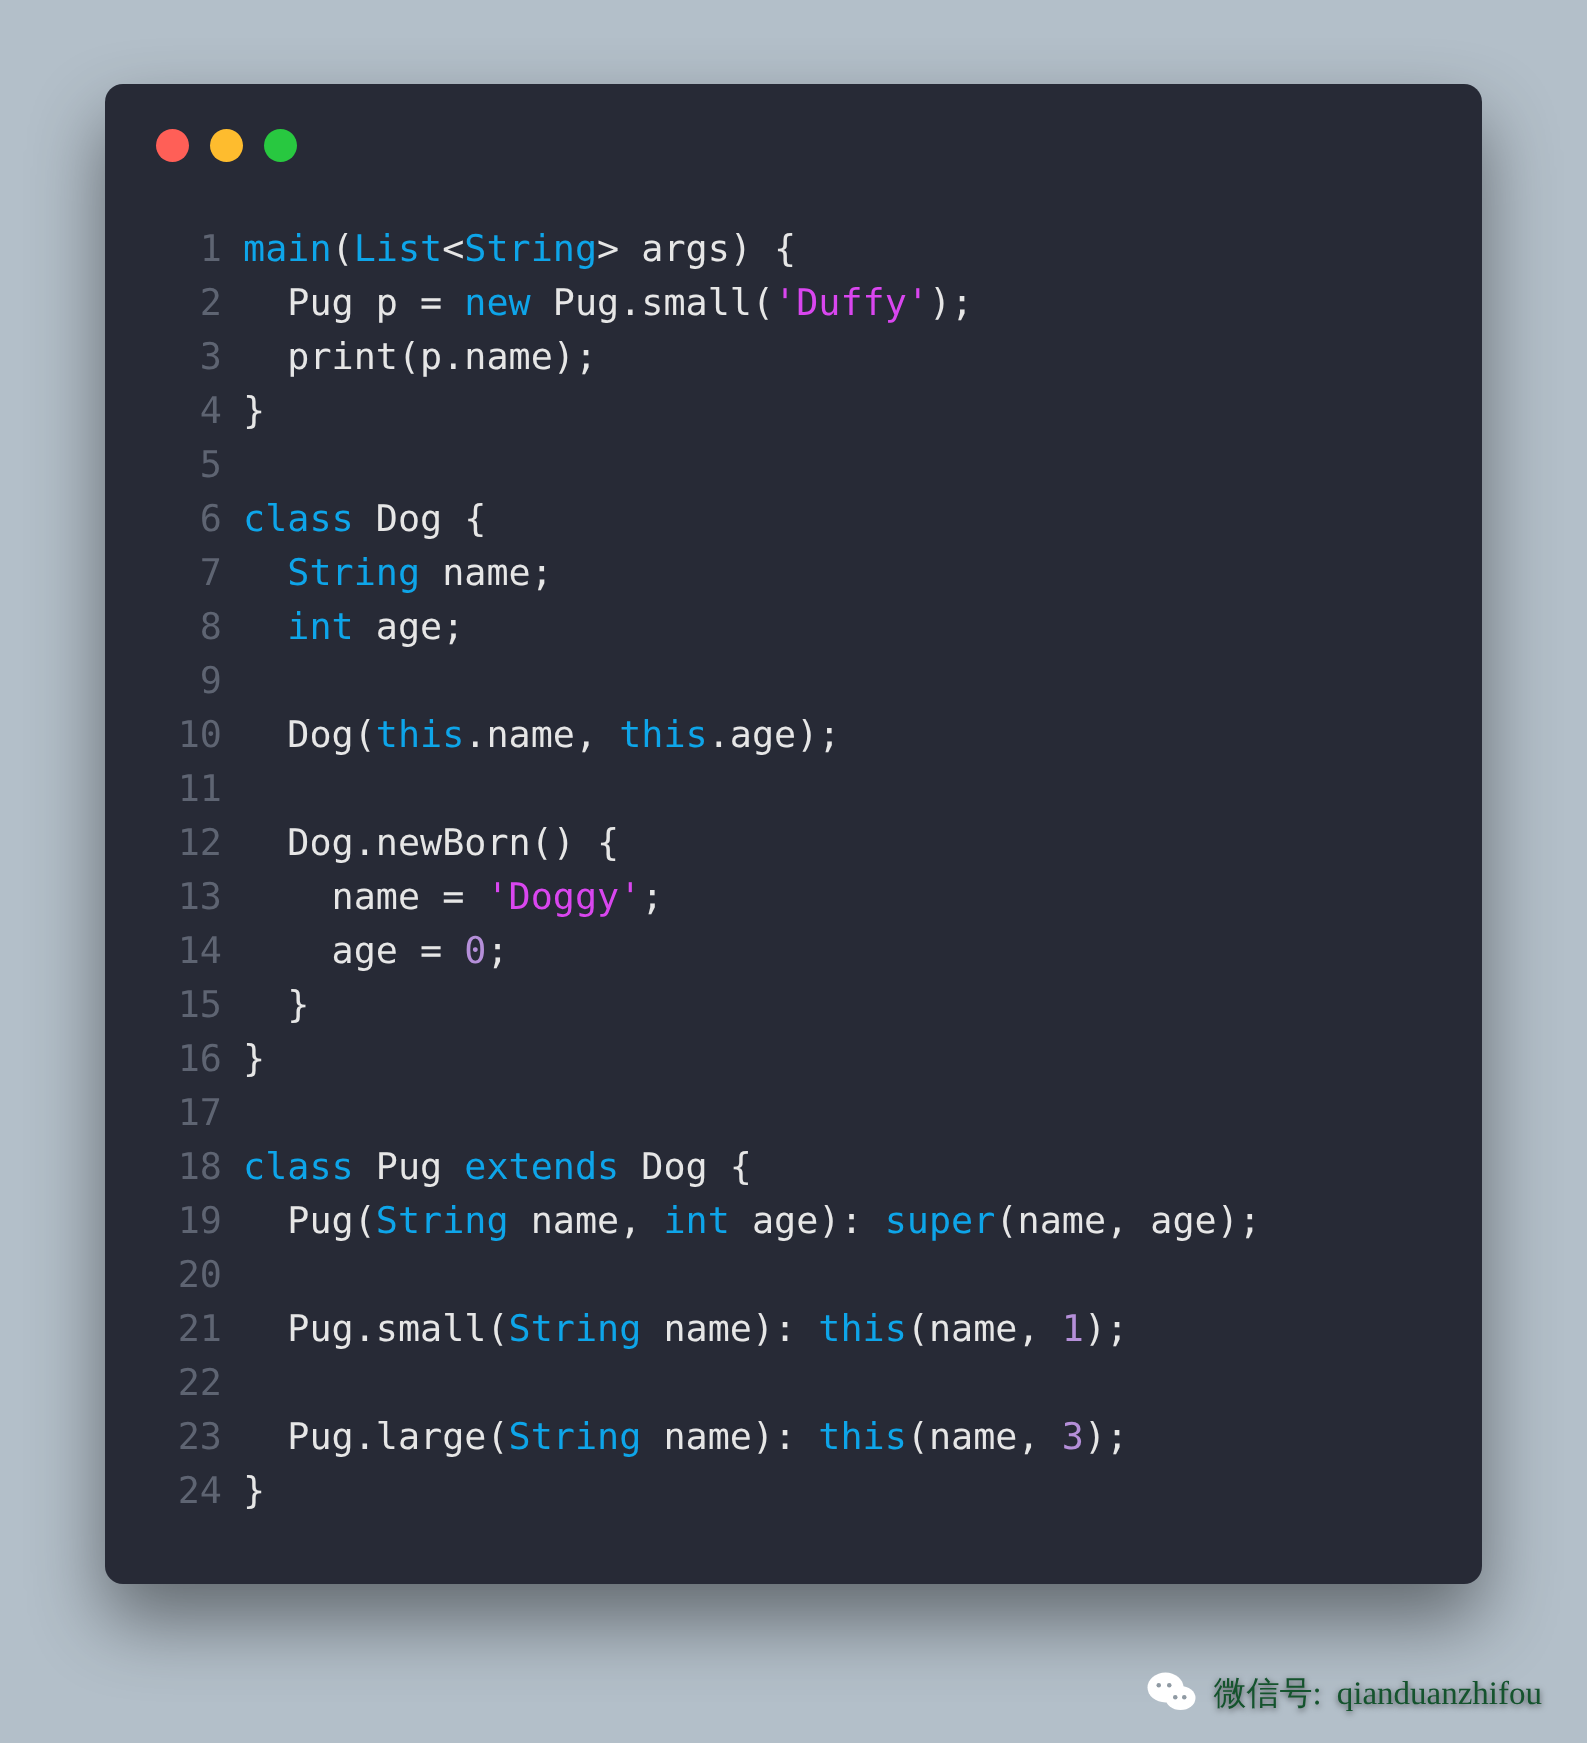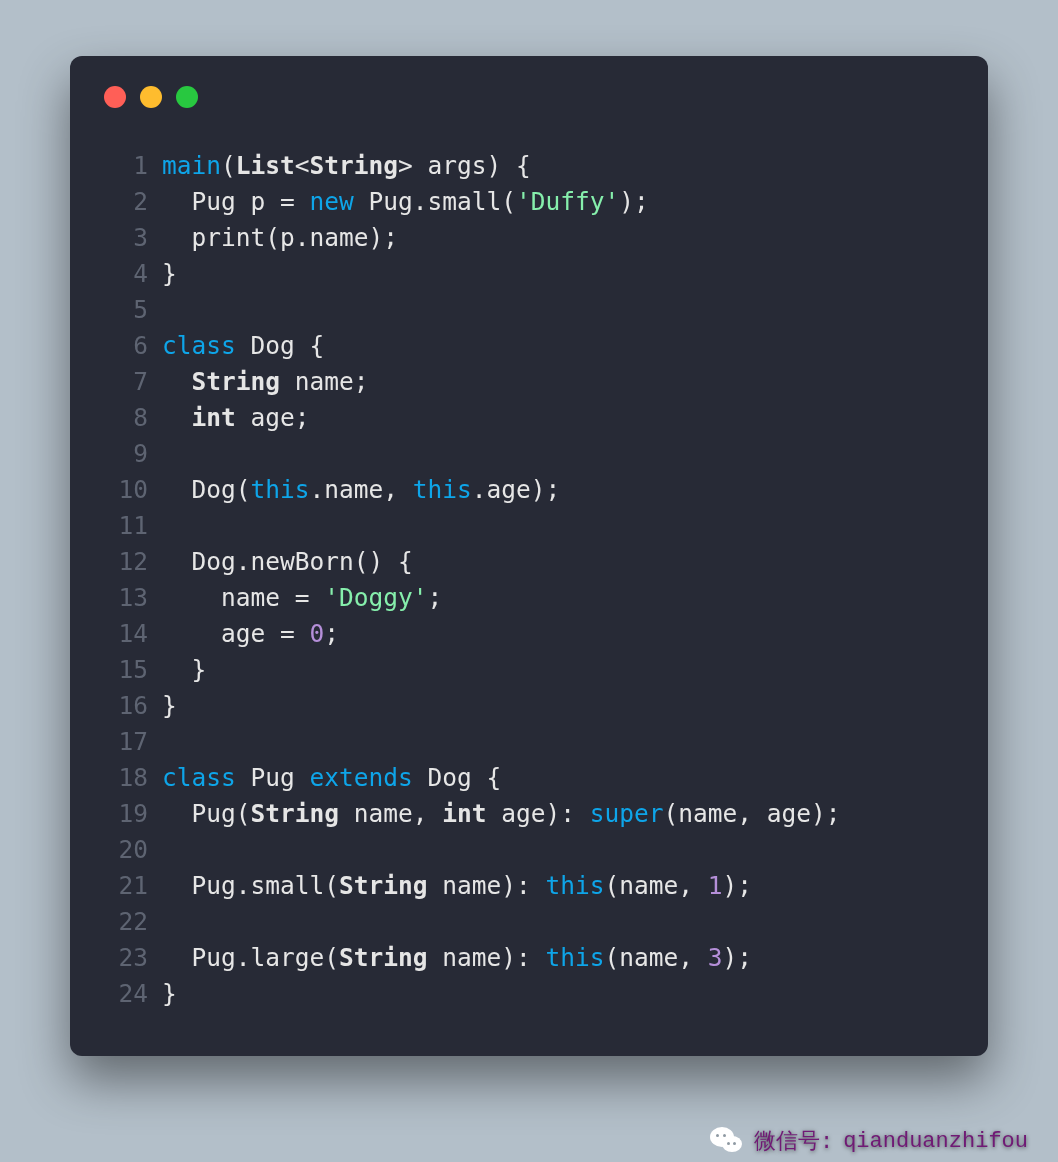--- a/index.html
+++ b/index.html
@@ -47,33 +47,33 @@
   .ln {
     width: 48px;
     text-align: right;
     color: #5e6472;
     user-select: none;
     flex: 0 0 48px;
     margin-right: 14px;
   }
   
   .t-default { color: #e6e6e6; }
-  .t-type    { color: #e5e5e5; font-weight: bold; }   
+  .t-type    { color: #0ea5e9; }   
   .t-kw      { color: #0ea5e9; }   
-  .t-str     { color: #86efac; }   
+  .t-str     { color: #d946ef; }   
   .t-num     { color: #b58fd9; }
   .watermark {
     position: absolute;
     right: 30px;
-    bottom: 6px;
+    bottom: 18px;
     display: flex;
     align-items: center;
     gap: 10px;
-    color: #701a75;
-    font-family: Liberation Mono, monospace;
+    color: #14532d;
+    font-family: Liberation Serif, serif;
     font-size: 22px;
     text-shadow: 0 1px 4px rgba(0,0,0,0.6);
   }
   .wechat-icon {
     width: 34px;
     height: 28px;
     position: relative;
   }
   .wechat-icon .bubble {
     position: absolute;

